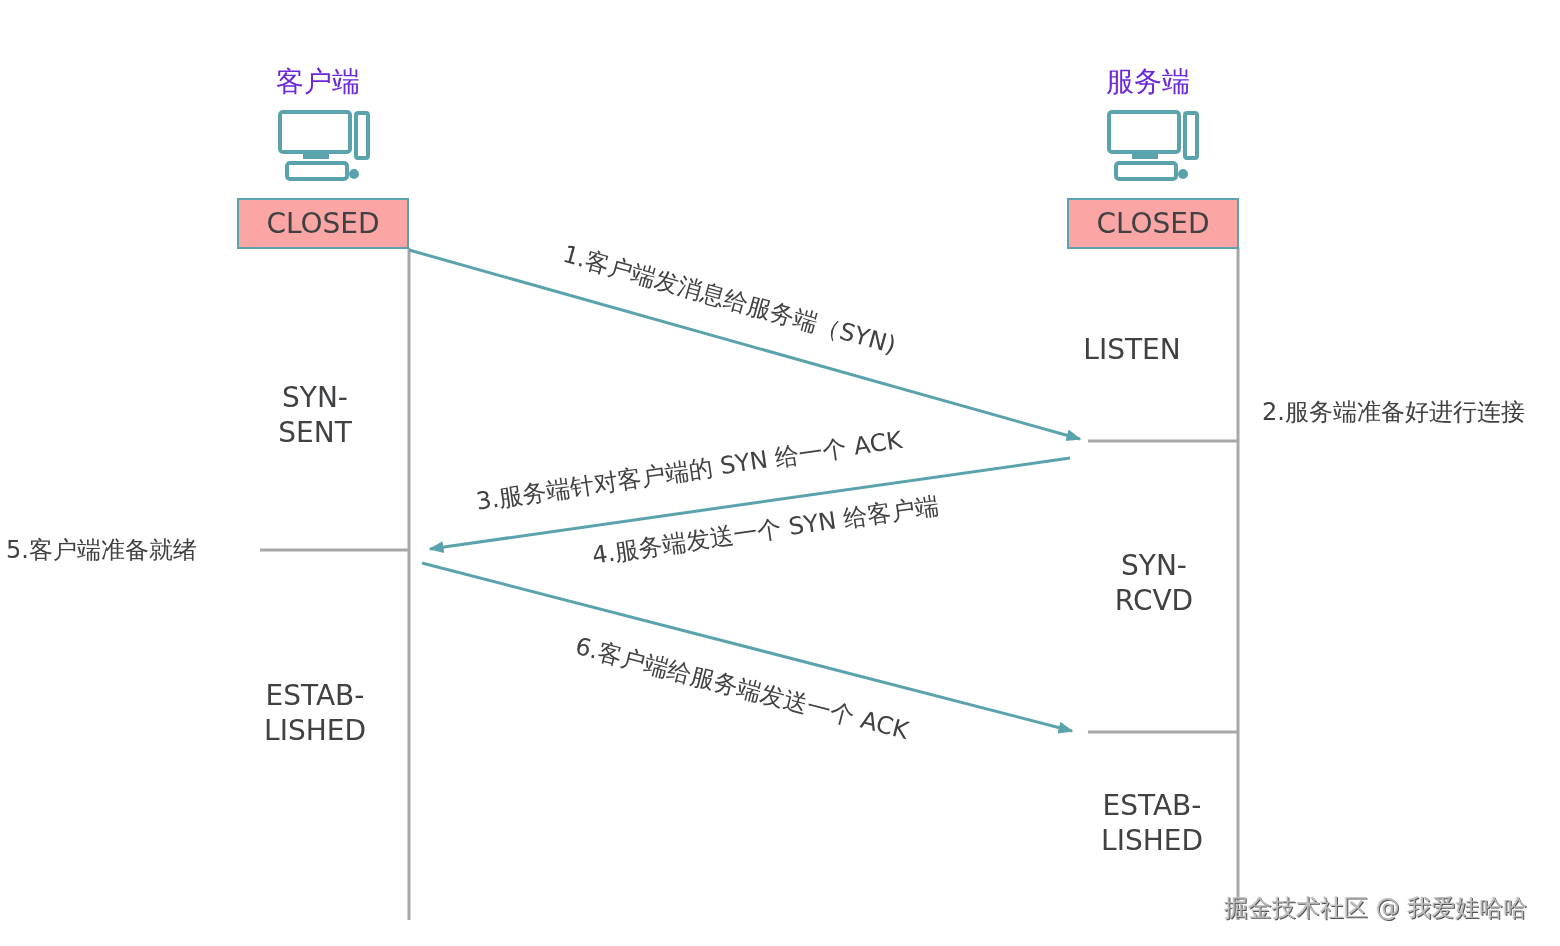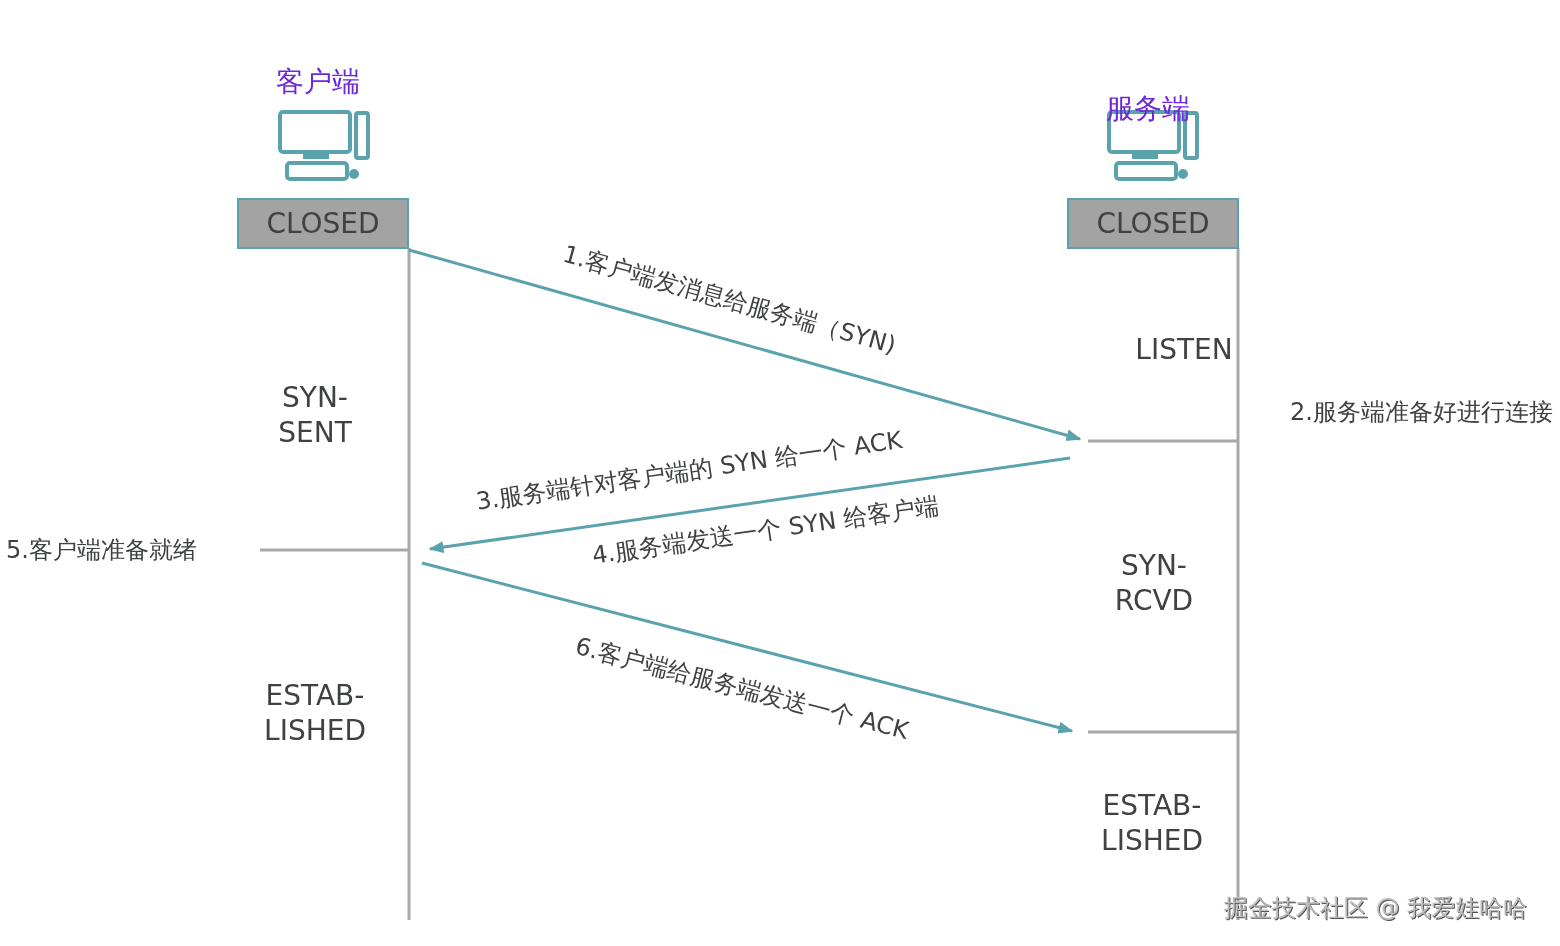--- a/index.html
+++ b/index.html
@@ -1,21 +1,21 @@
 <!DOCTYPE html>
 <html><head>
 <meta charset="utf-8">
 <style>
   html, body { margin:0; padding:0; background:#ffffff; }
   body { width:1560px; height:946px; position:relative; overflow:hidden;
          font-family:"DejaVu Sans","Liberation Sans",sans-serif; color:#3f4143; }
   svg.diagram { position:absolute; left:0; top:0; }
   .lbl { position:absolute; font-size:28px; color:#6d28d9; white-space:nowrap; line-height:1.25; }
   .state { position:absolute; font-size:28px; color:#3f4143; text-align:center; line-height:35px; }
-  .box { position:absolute; border:2px solid #5aa3ad; background:#a3a3a3; box-sizing:border-box;
+  .box { position:absolute; border:2px solid #5aa3ad; background:#fca5a5; box-sizing:border-box;
          font-size:28px; color:#3f4143; display:flex; align-items:center; justify-content:center; }
   .msg { position:absolute; font-size:24px; color:#3f4143; white-space:nowrap; transform-origin:0 0; }
   .note { position:absolute; font-size:24px; color:#3f4143; white-space:nowrap; }
   .wm { position:absolute; font-size:24px; color:#bbbbbb; white-space:nowrap;
         text-shadow:1px 1px 0 #555, -1px 0 0 #eee; }
 </style>
 </head>
 <body>
 
 <svg class="diagram" width="1560" height="946">
@@ -54,27 +54,27 @@
 </svg>
 
 <div class="lbl" style="left:276px;top:64px;">客户端</div>
 <div class="box" style="left:237px;top:198px;width:172px;height:51px;">CLOSED</div>
 <div class="state" style="left:255px;top:380px;width:120px;white-space:pre;">SYN-
 SENT</div>
 <div class="state" style="left:245px;top:678px;width:140px;white-space:pre;">ESTAB-
 LISHED</div>
 <div class="note" style="left:6px;top:534px;">5.客户端准备就绪</div>
 
-<div class="lbl" style="left:1106px;top:64px;margin-top:27px;">服务端</div>
+<div class="lbl" style="left:1106px;top:64px;">服务端</div>
 <div class="box" style="left:1067px;top:198px;width:172px;height:51px;">CLOSED</div>
-<div class="state" style="left:1124px;top:332px;width:120px;">LISTEN</div>
+<div class="state" style="left:1072px;top:332px;width:120px;">LISTEN</div>
 <div class="state" style="left:1094px;top:548px;width:120px;white-space:pre;">SYN-
 RCVD</div>
 <div class="state" style="left:1082px;top:788px;width:140px;white-space:pre;">ESTAB-
 LISHED</div>
-<div class="note" style="left:1262px;top:396px;margin-left:28px;">2.服务端准备好进行连接</div>
+<div class="note" style="left:1262px;top:396px;">2.服务端准备好进行连接</div>
 
 <div class="msg" style="left:568px;top:238px;transform:rotate(15.6deg);">1.客户端发消息给服务端（SYN)</div>
 <div class="msg" style="left:474px;top:486px;transform:rotate(-8.3deg);">3.服务端针对客户端的 SYN 给一个 ACK</div>
 <div class="msg" style="left:590px;top:540px;transform:rotate(-8.3deg);">4.服务端发送一个 SYN 给客户端</div>
 <div class="msg" style="left:580px;top:630px;transform:rotate(14.5deg);">6.客户端给服务端发送一个 ACK</div>
 
 <div class="wm" style="left:1224px;top:892px;text-align:center;">掘金技术社区 @ 我爱娃哈哈</div>
 
 </body></html>

